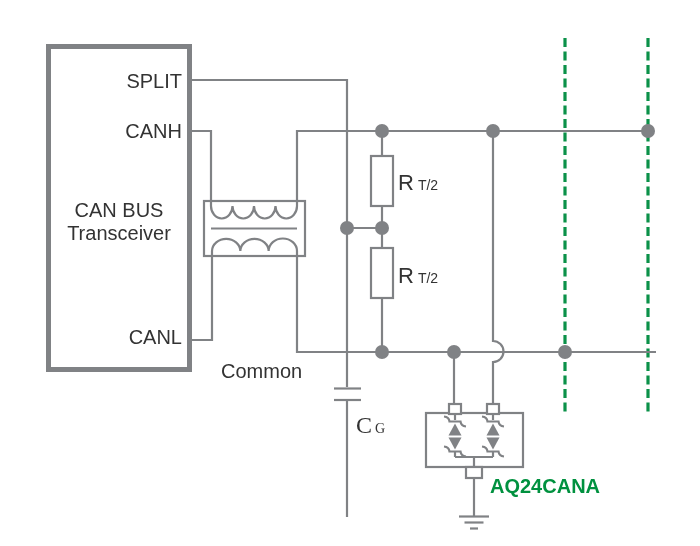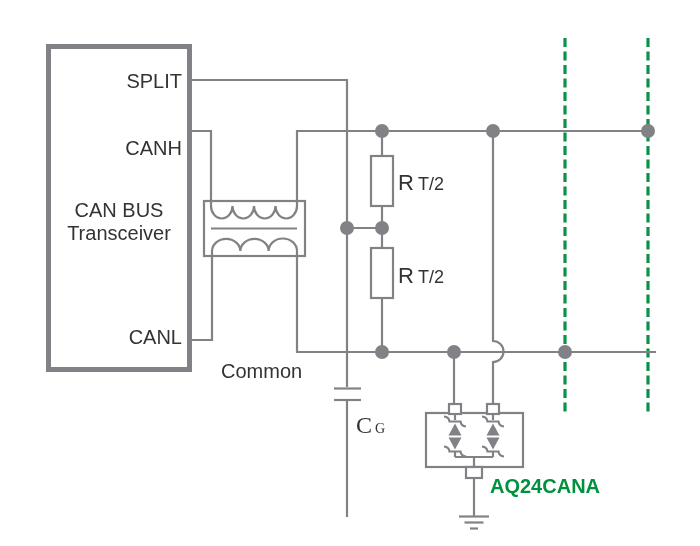--- a/index.html
+++ b/index.html
@@ -15,21 +15,21 @@
   .thick{stroke:var(--wire); stroke-width:5; fill:#ffffff;}
   .box2{stroke:var(--wire); stroke-width:2.2; fill:none;}
   .whitefill{fill:#ffffff;}
   .dot{fill:var(--wire); stroke:none;}
   .tri{fill:var(--wire); stroke:none;}
   .dash{stroke:var(--green_dash); stroke-width:3.2; stroke-dasharray:9 4.5; fill:none;}
   .lbl{position:absolute; font-size:20px; line-height:22px; white-space:nowrap; color:var(--text);}
   .pin-lbl{width:100px; text-align:right;}
   .center{text-align:center; white-space:normal;}
   .ref-main{font-size:22px;}
-  .ref-sub{font-size:18px; margin-left:4px;}
+  .ref-sub{font-size:14px; margin-left:4px;}
   .cap-main{font-size:24px;}
   .cap-sub{font-size:14px; margin-left:3px;}
   .part{font-size:20px; font-weight:bold; color:var(--green_text);}
 </style>
 </head>
 <body>
 
 <div id="stage">
 
   <svg width="700" height="546" viewBox="0 0 700 546">
@@ -118,21 +118,21 @@
       <circle class="dot" cx="648" cy="131" r="7"></circle>
       <circle class="dot" cx="347" cy="228" r="7"></circle>
       <circle class="dot" cx="382" cy="228" r="7"></circle>
       <circle class="dot" cx="382" cy="352" r="7"></circle>
       <circle class="dot" cx="454" cy="352" r="7"></circle>
       <circle class="dot" cx="565" cy="352" r="7"></circle>
     </g>
   </svg>
 
   <div class="lbl pin-lbl" style="left:82px; top:70px;">SPLIT</div>
-  <div class="lbl pin-lbl" style="left:82px; top:137px;">CANH</div>
+  <div class="lbl pin-lbl" style="left:82px; top:120px;">CANH</div>
   <div class="lbl pin-lbl" style="left:82px; top:326px;">CANL</div>
 
   <div class="lbl center" style="left:48px; top:199px; width:142px; line-height:23px;">
     <div>CAN BUS</div>
     <div>Transceiver</div>
   </div>
 
   <div class="lbl" style="left:205px; top:360px; line-height:22.5px;margin-left:16px;">
     <div>Common</div>
   </div>

